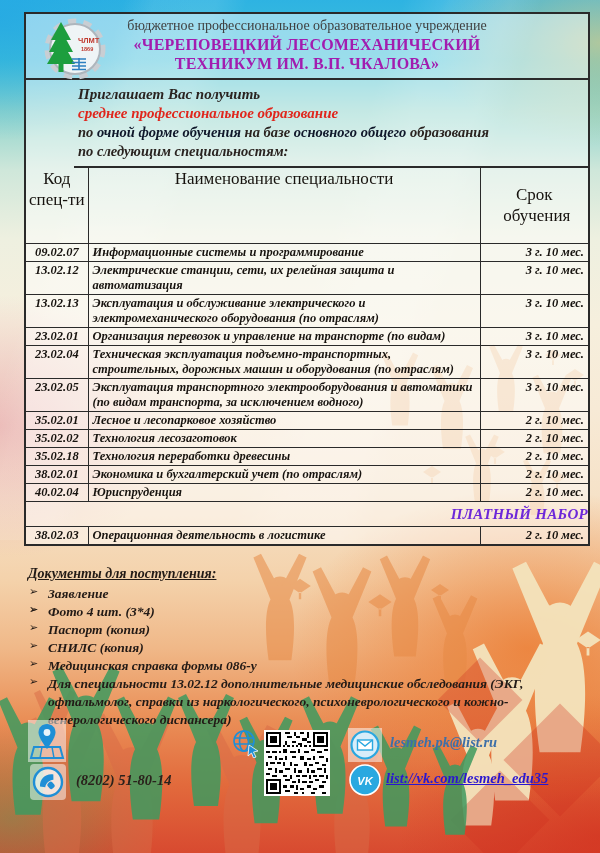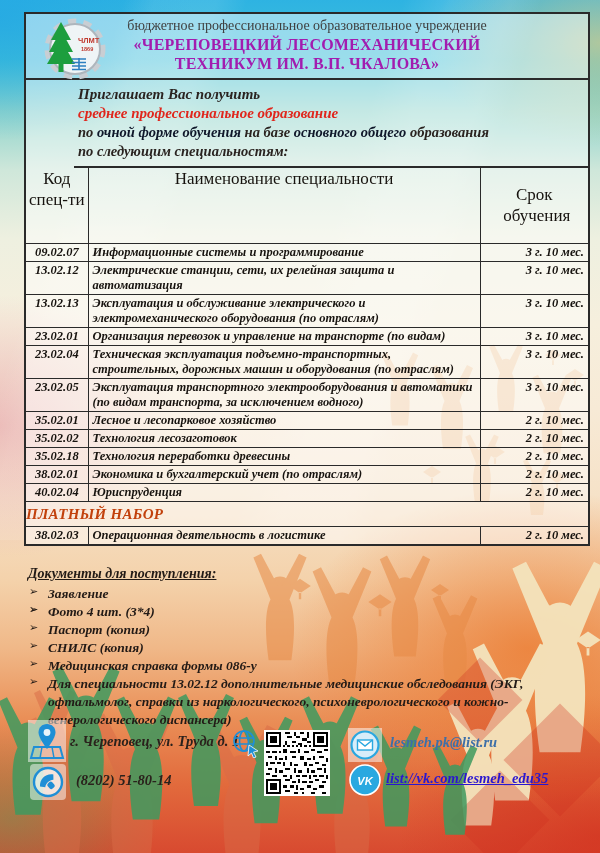--- a/index.html
+++ b/index.html
@@ -57,21 +57,21 @@
     padding:1px 2px; text-align:center; vertical-align:top; line-height:1.2;
   }
   table.spec td {
     font-weight:bold; font-style:italic; font-size:12.5px; color:#17130f;
     padding:1px 4px; vertical-align:top; line-height:1.2;
   }
   td.code { text-align:center; padding-left:1px; padding-right:1px; }
   td.name { text-align:left; padding-left:8px; }
   td.term { text-align:right; padding-right:6px; }
   th.term-h div { width:62px; margin:16px auto; }
-  tr.paid-band td { text-align:left; font-size:15px; color:#c2410c; padding:3px 0; letter-spacing:.3px; }
+  tr.paid-band td { text-align:right; font-size:15px; color:#6d28d9; padding:3px 0; letter-spacing:.3px; }
 
   
   .docs { position:absolute; left:28px; top:566px; width:548px;
           font-weight:bold; font-style:italic; color:#221a16; }
   .docs-heading { font-size:14px; text-decoration:underline; margin-bottom:3px;font-family:Liberation Serif, serif; }
   .docs ul { list-style:none; margin:0; padding:0; }
   .docs li { position:relative; padding-left:20px; font-size:13.5px; line-height:1.33; }
   .docs li .bullet { position:absolute; left:1px; top:0; font-style:normal;
                      font-family:"DejaVu Sans","Liberation Sans",sans-serif; font-size:11px; color:#221a16; }
 
@@ -285,21 +285,20 @@
   </div>
 
   <div class="c-abs icon-tile" style="left:28px; top:720px; width:38px; height:42px;">
     <svg viewBox="0 0 38 42" width="38" height="42">
       <path d="M6 27 L32 27 L35 38 L3 38 Z" fill="none" stroke="#1f8fd6" stroke-width="2"></path>
       <path d="M14 27 L12 38 M24 27 L26 38" stroke="#1f8fd6" stroke-width="1.4"></path>
       <path d="M19 4 C24 4 27.5 7.5 27.5 12.5 C27.5 18 19 29 19 29 C19 29 10.5 18 10.5 12.5 C10.5 7.5 14 4 19 4 Z" fill="#1f8fd6"></path>
       <circle cx="19" cy="12.5" r="3.4" fill="#eaf4fb"></circle>
     </svg>
   </div>
-  <div class="c-abs c-text" style="left:70px; top:733px;">г. Череповец, ул. Труда д. 1</div>
 
   <div class="c-abs icon-tile" style="left:30px; top:764px; width:36px; height:36px; border-radius:4px;">
     <svg viewBox="0 0 36 36" width="36" height="36">
       <circle cx="18" cy="18" r="14" fill="rgba(255,255,255,.6)" stroke="#1f8fd6" stroke-width="2.4"></circle>
       <g transform="rotate(-42 18 18)" fill="#1f8fd6">
         <path d="M9 16 C14 10 22 10 27 16 L23.5 20 C20 17.5 16 17.5 12.5 20 Z"></path>
         <rect x="15" y="19" width="6" height="7" rx="2"></rect>
       </g>
     </svg>
   </div>

